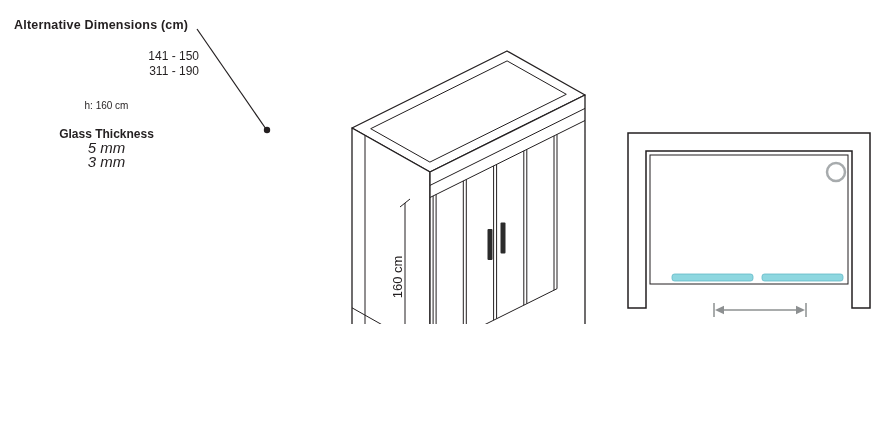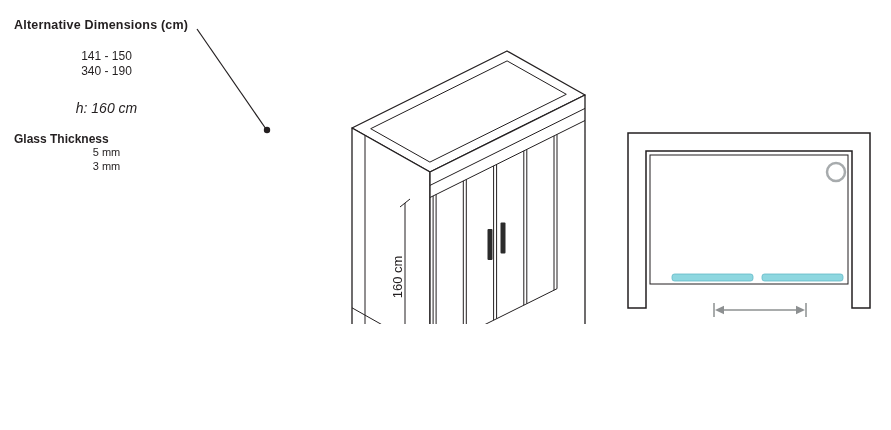--- a/index.html
+++ b/index.html
@@ -6,38 +6,38 @@
   .canvas{
     position:relative;
     width:891px;height:324px;
     background:#ffffff;
     font-family:"Liberation Sans", sans-serif;
     color:#231f20;
     overflow:hidden;
   }
   .info-panel{position:absolute;left:14px;top:18px;width:185px;}
   .info-title{font-size:12.5px;font-weight:bold;letter-spacing:.2px;}
-  .range-list{margin-top:17px;text-align:center;font-size:12px;line-height:14.5px;}
+  .range-list{margin-top:17px;text-align:right;font-size:12px;line-height:14.5px;}
   .range-list div{white-space:nowrap;}
-  .height-label{margin-top:22px;text-align:center;font-size:14px;font-style:italic;}
-  .thickness-title{margin-top:16px;font-size:12px;font-weight:bold;}
-  .thickness-options{text-align:center;font-size:11px;line-height:13.5px;}
+  .height-label{margin-top:22px;text-align:center;font-size:10px;}
+  .thickness-title{margin-top:16px;text-align:center;font-size:12px;font-weight:bold;}
+  .thickness-options{text-align:center;font-size:15px;line-height:13.5px;font-style:italic;}
   svg{position:absolute;left:0;top:0;}
   svg text{font-family:"Liberation Sans", sans-serif;}
 </style>
 </head>
 <body>
 
 <div class="canvas">
 
   <div class="info-panel">
     <div class="info-title">Alternative Dimensions (cm)</div>
     <div class="range-list">
       <div>141 - 150</div>
-      <div>340 - 190</div>
+      <div>311 - 190</div>
     </div>
     <div class="height-label">h: 160 cm</div>
     <div class="thickness-title">Glass Thickness</div>
     <div class="thickness-options">
       <div>5 mm</div>
       <div>3 mm</div>
     </div>
   </div>
 
   <svg width="891" height="430" viewBox="0 0 891 430">

